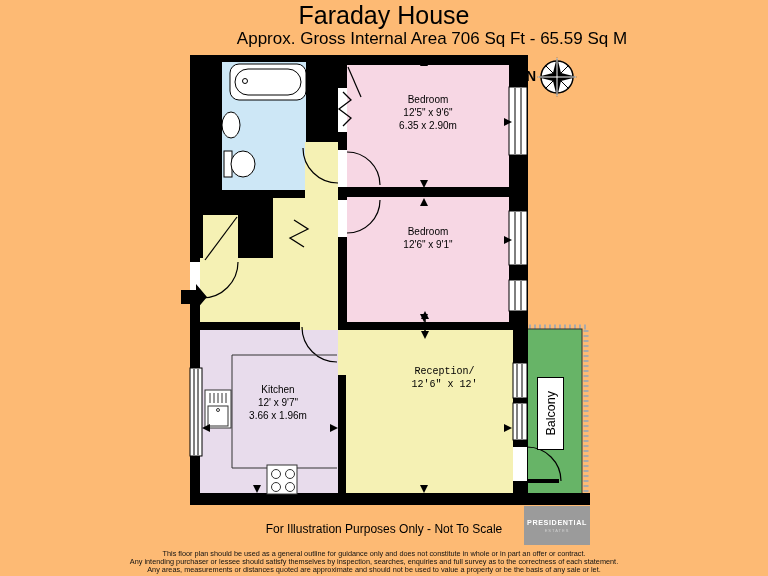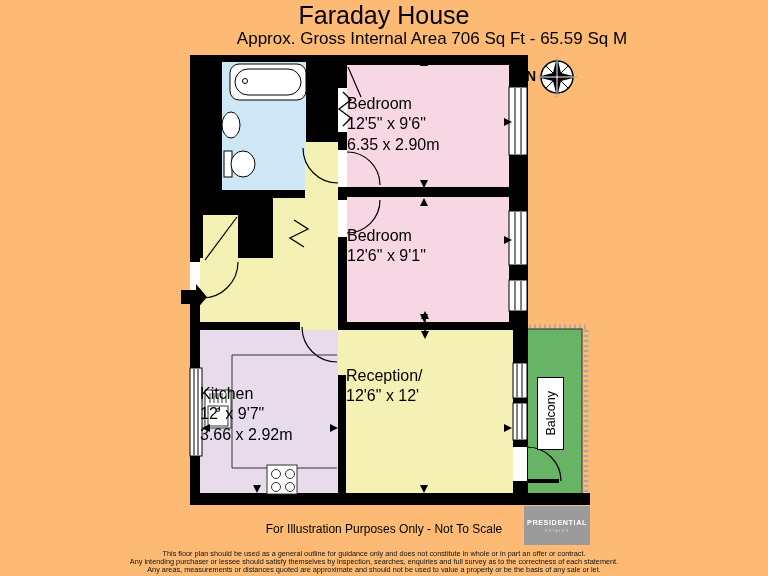--- a/index.html
+++ b/index.html
@@ -3,25 +3,25 @@
 <meta charset="utf-8">
 <style>
   html,body{margin:0;padding:0;background:#ffffff;}
   #canvas{position:relative;width:768px;height:576px;background:#fdba74;overflow:hidden;
           font-family:"Liberation Sans", sans-serif;color:#000;padding-left:40px;}
   .abs{position:absolute;}
   .ctr{text-align:center;width:768px;left:0;}
   #title{top:1px;font-size:25px;}
   #subtitle{top:29px;font-size:17px;margin-left:48px;}
   #plan-svg{left:0;top:0;}
-  .room-label{position:absolute;font-size:16px;line-height:1.28;}
+  .room-label{position:absolute;text-align:center;font-size:10px;line-height:1.28;}
   #bed1-label{left:347px;top:94px;width:162px;}
   #bed2-label{left:347px;top:226px;width:162px;}
   #kitchen-label{left:200px;top:384px;width:156px;}
-  #reception-label{left:346px;top:366px;width:197px;}
+  #reception-label{left:346px;top:366px;width:197px;font-family:Liberation Mono, monospace;}
   #balcony-label{left:537px;top:377px;width:25px;height:71px;background:#fff;border:1px solid #000;
                  display:flex;align-items:center;justify-content:center;}
   #balcony-label span{writing-mode:vertical-rl;transform:rotate(180deg);font-size:12.5px;}
   #north-label{left:526px;top:68px;font-size:14px;font-weight:bold;}
   #first-floor{top:505px;font-size:20px;}
   #note{top:522px;font-size:12px;}
   .disc{position:absolute;left:0;width:748px;text-align:center;font-size:7.3px;color:#111;}
   #disc1{top:549px;} #disc2{top:557px;} #disc3{top:565px;}
   #logo{left:524px;top:506px;width:66px;height:39px;background:#9b9b9b;
         display:flex;flex-direction:column;align-items:center;justify-content:center;}
@@ -181,21 +181,21 @@
     <div>12'5" x 9'6"</div>
     <div>6.35 x 2.90m</div>
   </div>
   <div id="bed2-label" class="room-label">
     <div>Bedroom</div>
     <div>12'6" x 9'1"</div>
   </div>
   <div id="kitchen-label" class="room-label">
     <div>Kitchen</div>
     <div>12' x 9'7"</div>
-    <div>3.66 x 2.92m</div>
+    <div>3.66 x 1.96m</div>
   </div>
   <div id="reception-label" class="room-label">
     <div>Reception/</div>
     <div>12'6" x 12'</div>
   </div>
   <div id="balcony-label" class="abs">
     <span>Balcony</span>
   </div>
 
   <div id="note" class="abs ctr">For Illustration Purposes Only - Not To Scale</div>

